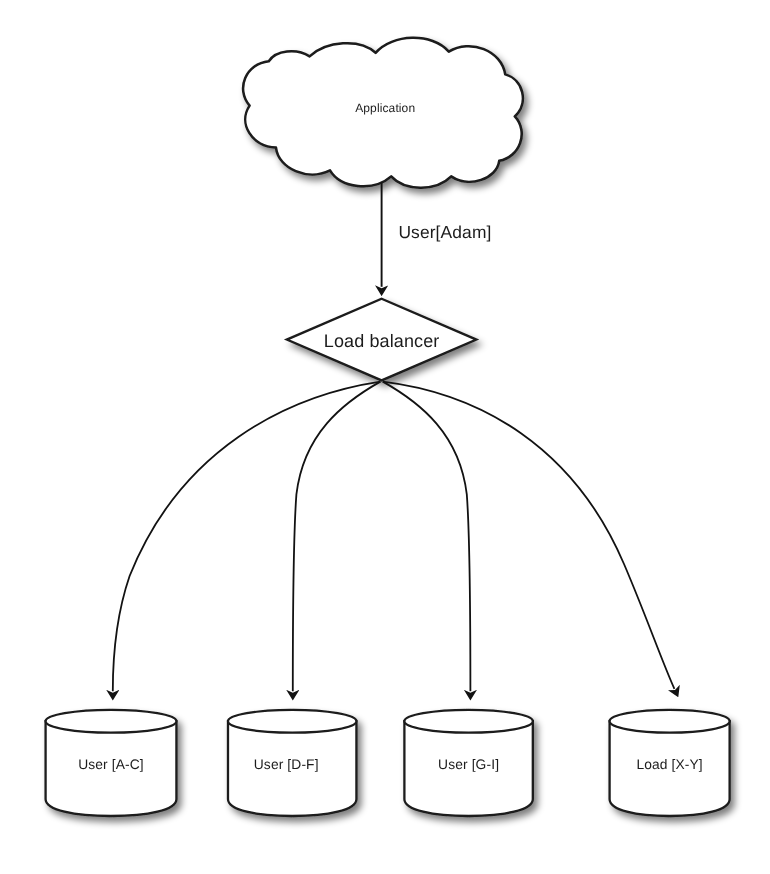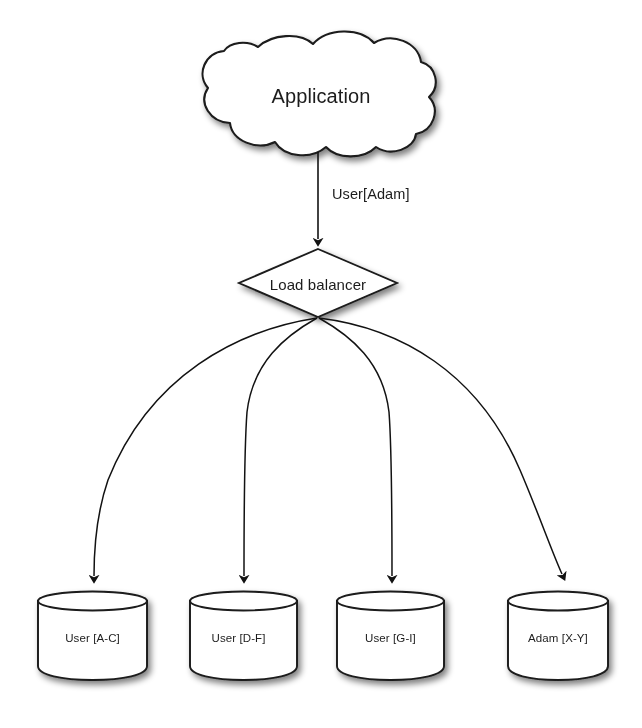--- a/index.html
+++ b/index.html
@@ -23,21 +23,21 @@
     height: 728px;
   }
   .node-label {
     position: absolute;
     white-space: nowrap;
     color: #1c1c1c;
     pointer-events: none;
     text-align: center;
   }
   .label-cloud {
-    font-size: 20px;
+    font-size: 10px;
     left: 0;
     right: 0;
     top: 85px;
     letter-spacing: 0.1px;
   }
   .label-edge {
     font-size: 14.5px;
     left: 332px;
     top: 186px;
     text-align: center;
@@ -135,13 +135,13 @@
 
 <div class="node-label label-cloud">Application</div>
 
 <div class="node-label label-edge">User[Adam]</div>
 
 <div class="node-label label-diamond">Load balancer</div>
 
 <div class="node-label label-db db1">User [A-C]</div>
 <div class="node-label label-db db2">User [D-F]</div>
 <div class="node-label label-db db3">User [G-I]</div>
-<div class="node-label label-db db4">Adam [X-Y]</div>
+<div class="node-label label-db db4">Load [X-Y]</div>
 
 </body></html>

